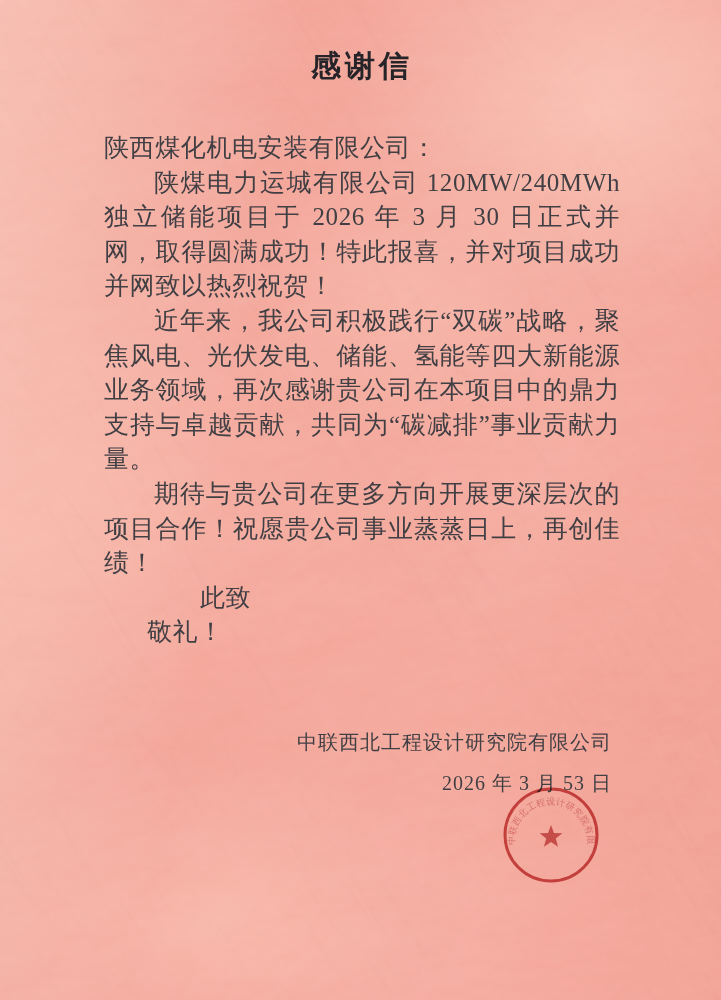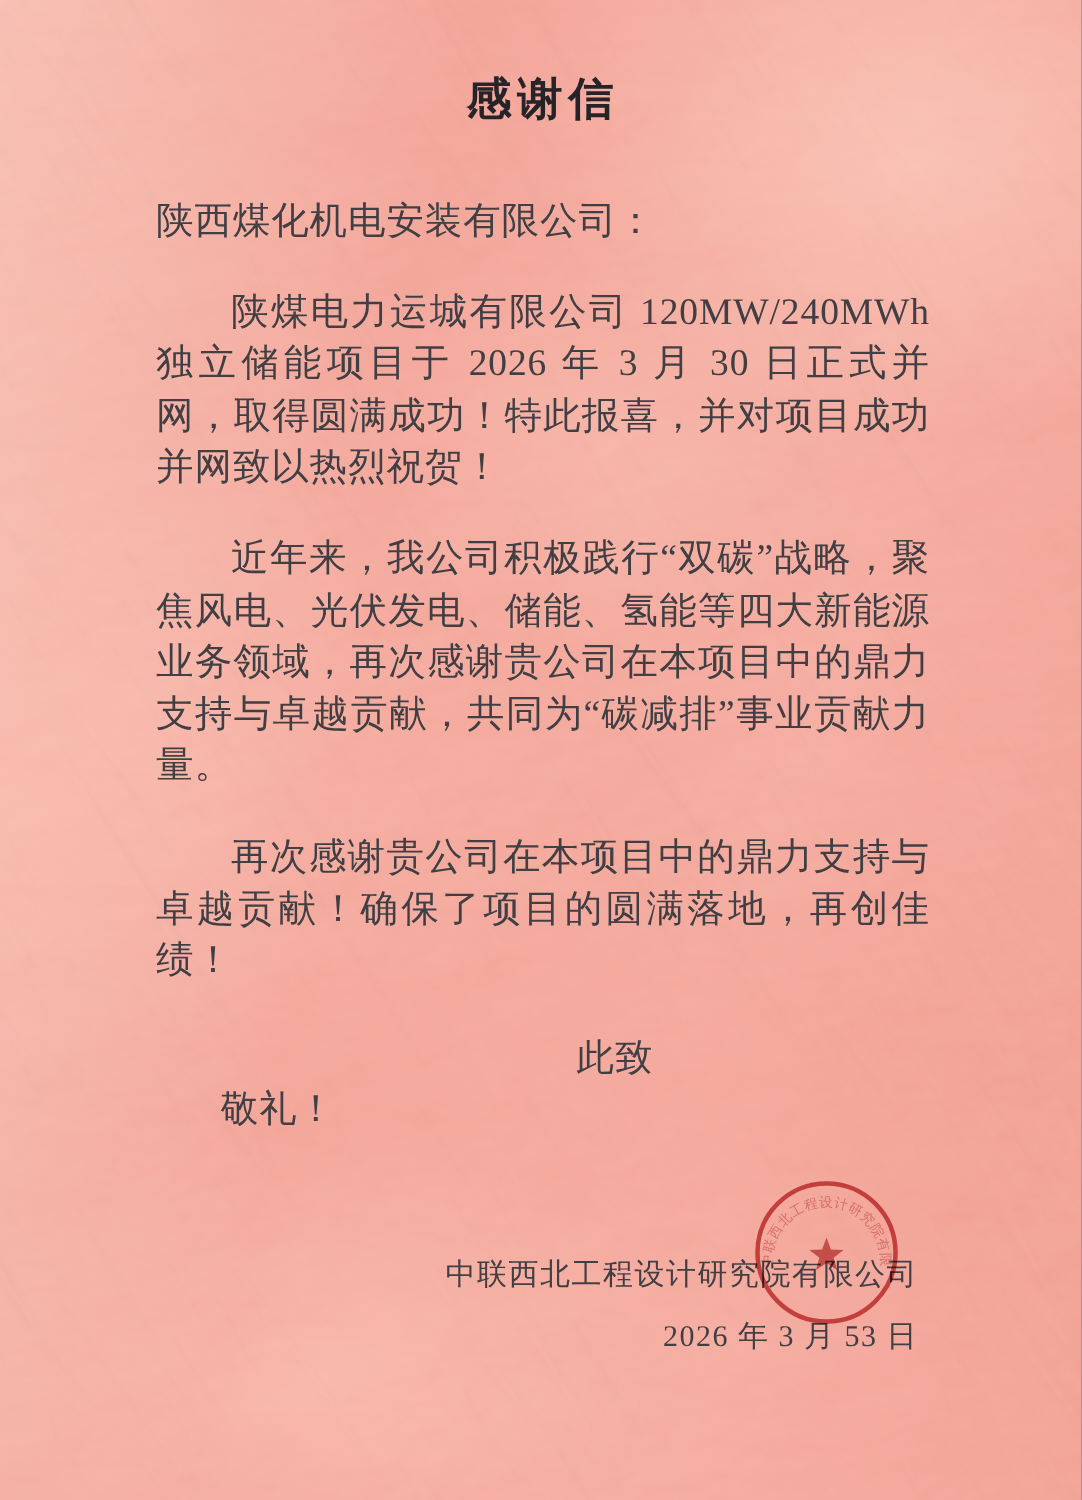--- a/index.html
+++ b/index.html
@@ -36,22 +36,22 @@
     font-size: 30px; font-weight: 700;
     letter-spacing: 4px;
     color: #262428;
   }
   .line, .para {
     margin: 0;
     font-size: 25px;
     line-height: 34.6px;
     letter-spacing: 0.6px;
   }
-  .para { text-indent: 2em; text-align: justify; margin-top: 26px; }
-  .closing-cizhi { margin-top: 30px; padding-left: 96px; text-align: center; }
+  .para { text-indent: 2em; text-align: justify; }
+  .closing-cizhi { padding-left: 96px; }
   .closing-jingli { padding-left: 43px; }
   .signature { margin-top: 72px; text-align: right; padding-right: 8px; }
   .signature p { margin: 0; font-size: 20px; line-height: 41px; letter-spacing: 1px; }
   .seal {
     position: absolute; left: 501px; top: 785px;
     width: 100px; height: 100px;
     mix-blend-mode: multiply;
     filter: blur(0.4px);
     pointer-events: none;
   }
@@ -81,21 +81,21 @@
     <rect x="-200" y="-200" width="1121" height="1400" filter="url(#streaks)"></rect>
   </svg>
 
   <div class="content">
     <h1 class="title">感谢信</h1>
 
     <p class="line">陕西煤化机电安装有限公司：</p>
 
     <p class="para">陕煤电力运城有限公司 120MW/240MWh 独立储能项目于 2026 年 3 月 30 日正式并网，取得圆满成功！特此报喜，并对项目成功并网致以热烈祝贺！</p>
     <p class="para">近年来，我公司积极践行“双碳”战略，聚焦风电、光伏发电、储能、氢能等四大新能源业务领域，再次感谢贵公司在本项目中的鼎力支持与卓越贡献，共同为“碳减排”事业贡献力量。</p>
-    <p class="para">再次感谢贵公司在本项目中的鼎力支持与卓越贡献！确保了项目的圆满落地，再创佳绩！</p>
+    <p class="para">期待与贵公司在更多方向开展更深层次的项目合作！祝愿贵公司事业蒸蒸日上，再创佳绩！</p>
 
     <p class="line closing-cizhi">此致</p>
     <p class="line closing-jingli">敬礼！</p>
 
     <div class="signature">
       <p>中联西北工程设计研究院有限公司</p>
       <p>2026 年 3 月 53 日</p>
     </div>
   </div>
 

